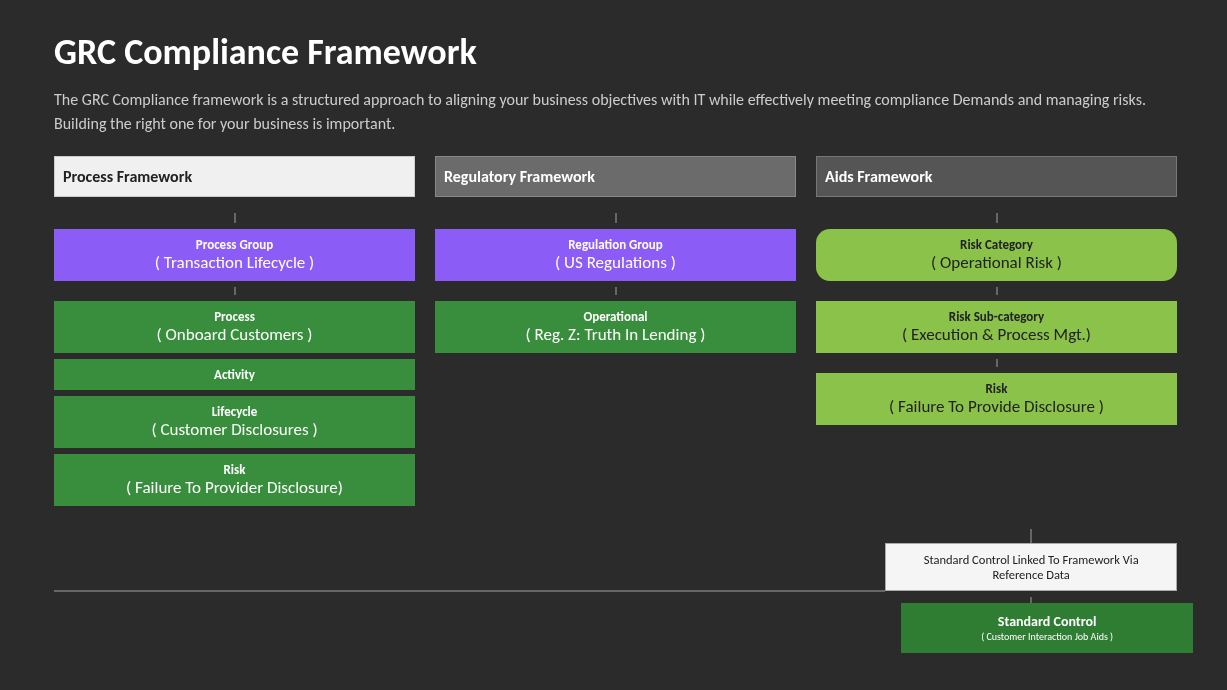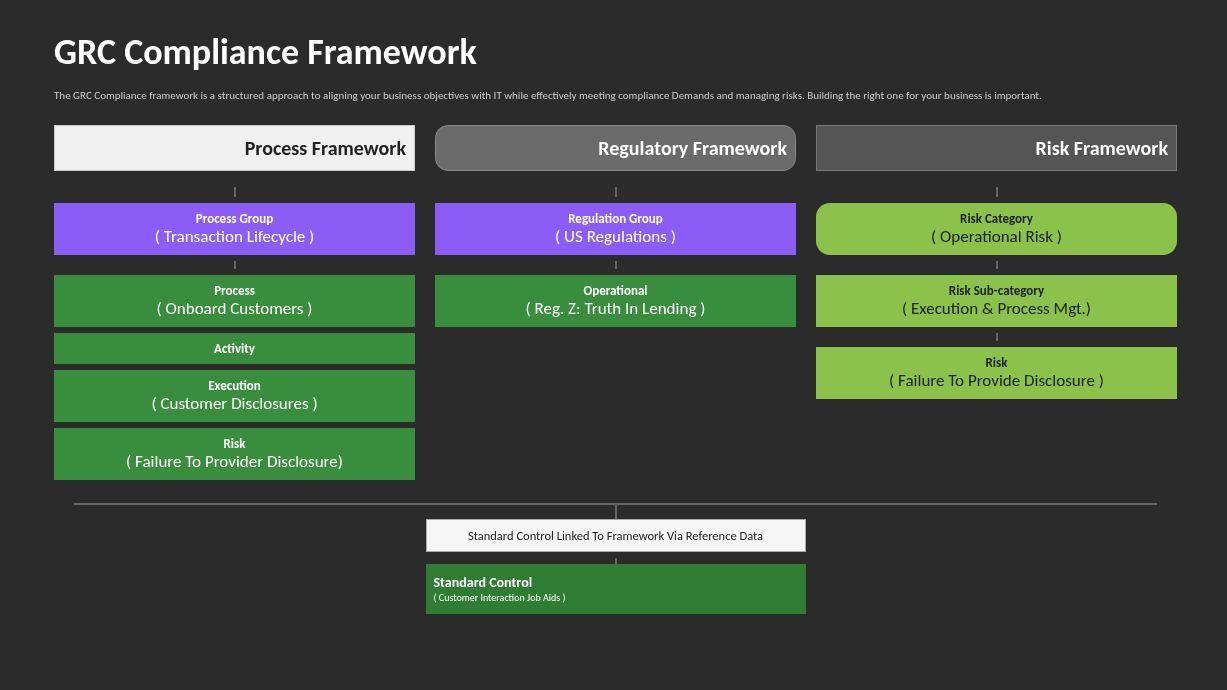--- a/index.html
+++ b/index.html
@@ -17,53 +17,52 @@
       padding: 30px 50px 20px 54px;
       position: relative;
     }
     .main-title {
       font-size: 36px;
       font-weight: bold;
       color: #ffffff;
       margin-bottom: 14px;
     }
     .description {
-      font-size: 11px;
+      font-size: 16px;
       color: #cccccc;
       line-height: 1.5;
       margin-bottom: 20px;
       max-width: 1130px;
     }
     .column {
       display: flex;
       flex-direction: column;
       align-items: center;
       flex: 1;
     }
     .column-header {
       width: 100%;
-      text-align: right;
+      text-align: left;
       padding: 10px 8px;
-      font-size: 20px;
+      font-size: 16px;
       font-weight: bold;
       border: 1.5px solid #888;
       background-color: #3a3a3a;
       color: #ffffff;
       margin-bottom: 16px;
     }
     .column-header.process {
       background-color: #f0f0f0;
       color: #222;
       border-color: #ccc;
     }
     .column-header.regulatory {
       background-color: #6b6b6b;
       color: #fff;
       border-color: #888;
-      border-radius: 13px;
     }
     .column-header.risk {
       background-color: #555;
       color: #fff;
       border-color: #777;
     }
     .box {
       width: 100%;
       text-align: center;
       padding: 8px 6px;
@@ -94,24 +93,26 @@
       text-align: center;
       padding: 8px 14px;
       font-size: 12.5px;
       font-weight: normal;
       width: 100%;
       margin-bottom: 6px;
     }
     .standard-control-box {
       background-color: #2e7d32;
       color: #fff;
+      text-align: center;
       padding: 10px 8px;
       font-size: 14px;
       font-weight: bold;
       width: 100%;
+      margin-left: 16px;
     }
     .standard-control-box .sub {
       font-weight: normal;
       font-size: 10px;
       display: block;
     }
 
     .frameworks-area {
       position: relative;
       width: 100%;
@@ -146,21 +147,21 @@
         </div>
         <div class="connector-vertical" style="height:8px;"></div>
         <div class="box green-mid" style="width:100%;">
           <span>Process</span>
           <span class="sub">( Onboard Customers )</span>
         </div>
         <div class="box green-mid" style="width:100%;">
           <span>Activity</span>
         </div>
         <div class="box green-mid" style="width:100%;">
-          <span>Execution</span>
+          <span>Lifecycle</span>
           <span class="sub">( Customer Disclosures )</span>
         </div>
         <div class="box green-mid" style="width:100%;">
           <span>Risk</span>
           <span class="sub">( Failure To Provider  Disclosure)</span>
         </div>
       </div>
 
       <div class="column" style="flex:1.1;">
         <div class="column-header regulatory">
@@ -180,42 +181,42 @@
         <div style="flex:1; min-height: 160px; display:flex; flex-direction:column; justify-content:flex-end; width:100%;">
 
           <div style="position:relative; width:100%;">
             
           </div>
         </div>
       </div>
 
       <div class="column" style="flex:1.1;">
         <div class="column-header risk">
-          <span>Risk Framework</span>
+          <span>Aids Framework</span>
         </div>
         <div class="connector-vertical" style="height:10px;"></div>
         <div class="box" style="width:100%; background-color:#8bc34a; color:#222;border-radius:14px;">
           <span>Risk Category</span>
           <span class="sub">( Operational Risk )</span>
         </div>
         <div class="connector-vertical" style="height:8px;"></div>
         <div class="box" style="width:100%; background-color:#8bc34a; color:#222;">
           <span>Risk Sub-category</span>
           <span class="sub">( Execution &amp; Process Mgt.)</span>
         </div>
         <div class="connector-vertical" style="height:8px;"></div>
         <div class="box" style="width:100%; background-color:#8bc34a; color:#222;">
           <span>Risk</span>
           <span class="sub">( Failure To Provide  Disclosure )</span>
         </div>
       </div>
 
     </div>
 
-    <div style="display:flex; flex-direction:column; align-items:center; margin-top: 10px; position:relative;">
+    <div style="display:flex; flex-direction:row; align-items:center; margin-top: 10px; position:relative;">
 
       <div style="width: calc(100% - 40px); height:2px; background-color:#666; margin: 0 auto 0 auto; position:relative;"></div>
       <div style="width:380px; margin-top:0;">
         <div style="height:14px; width:2px; background:#666; margin:0 auto;"></div>
         <div class="standard-control-link">
           <span>Standard  Control  Linked  To  Framework  Via  Reference  Data</span>
         </div>
         <div style="height:6px; width:2px; background:#666; margin:0 auto;"></div>
         <div class="standard-control-box">
           <span>Standard Control</span>

